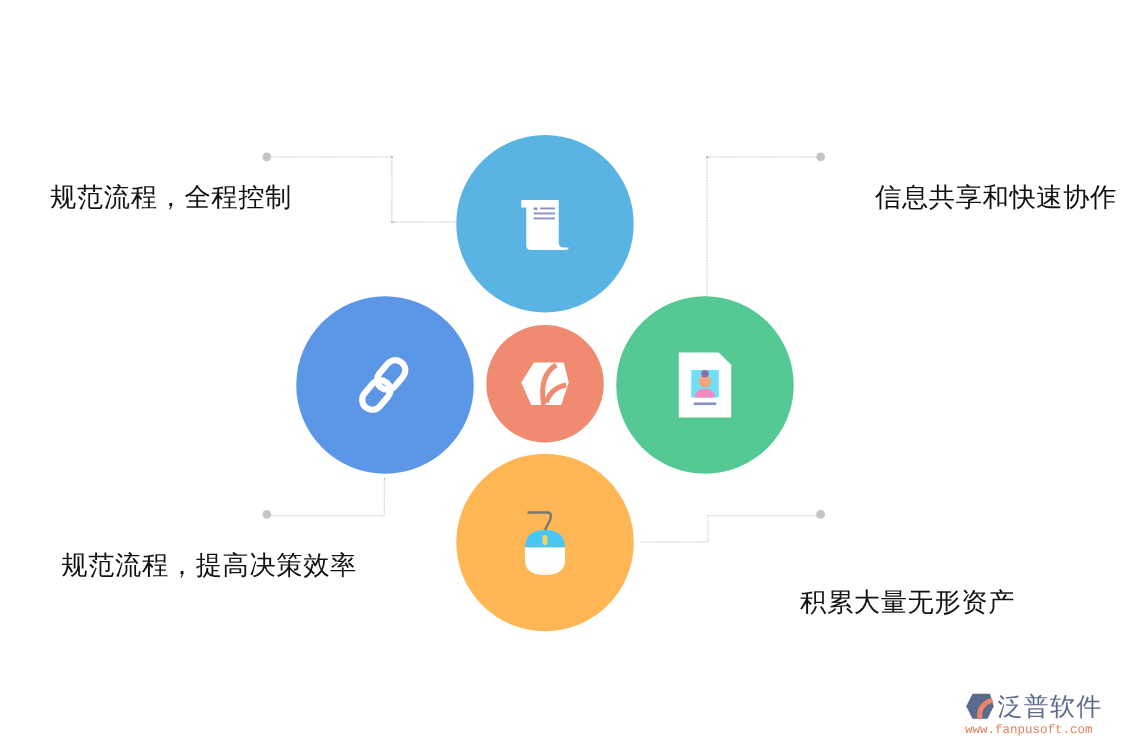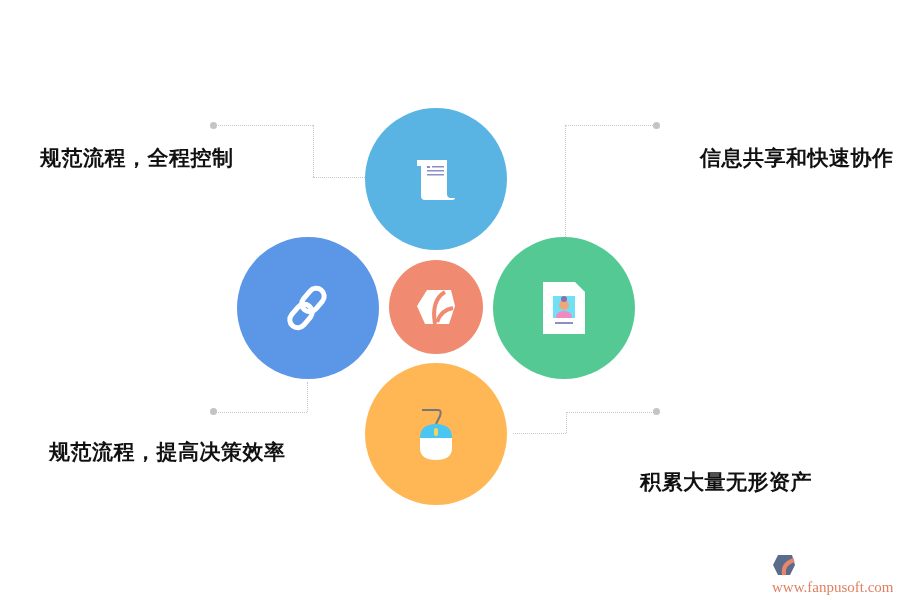--- a/index.html
+++ b/index.html
@@ -1,25 +1,25 @@
 <!DOCTYPE html>
 <html><head>
 <meta charset="utf-8">
 <style>
   html, body { margin:0; padding:0; }
   body { width:900px; height:600px; background:#ffffff; position:relative; overflow:hidden;
          font-family:"DejaVu Sans","Liberation Sans",sans-serif; }
   .circle { position:absolute; border-radius:50%; display:flex; align-items:center; justify-content:center; }
-  .label { position:absolute; font-size:21px; font-weight:bold; color:#111; white-space:nowrap; letter-spacing:0.5px; }
+  .label { position:absolute; font-size:21px; font-weight:normal; color:#111; white-space:nowrap; letter-spacing:0.5px; }
   .dot { position:absolute; width:7px; height:7px; border-radius:50%; background:#c4c4c4; }
   .hl { position:absolute; height:0; border-top:1px dotted #c8c8c8; }
   .vl { position:absolute; width:0; border-left:1px dotted #c8c8c8; }
   .logo { position:absolute; left:770px; top:552px; width:125px; height:42px; }
   .logo-name { position:absolute; left:28px; top:0; font-size:20px; color:#5b6b8c; letter-spacing:1px; }
-  .logo-url { position:absolute; left:2px; top:27px; font-size:15px; color:#e08060; font-family:Liberation Serif, serif; }
+  .logo-url { position:absolute; left:2px; top:27px; font-size:10px; color:#e08060; font-family:Liberation Mono, monospace; }
 </style>
 </head>
 <body>
 
 <div class="dot" style="left:210px;top:122px;"></div>
 <div class="hl" style="left:214px;top:125px;width:99px;"></div>
 <div class="vl" style="left:313px;top:125px;height:52px;"></div>
 <div class="hl" style="left:313px;top:177px;width:52px;"></div>
 
 <div class="dot" style="left:653px;top:122px;"></div>
@@ -85,14 +85,15 @@
 <div class="label" style="left:40px;top:144px;">规范流程，全程控制</div>
 <div class="label" style="left:662px;top:144px;margin-left:38px;">信息共享和快速协作</div>
 <div class="label" style="left:49px;top:438px;">规范流程，提高决策效率</div>
 <div class="label" style="left:640px;top:438px;margin-top:30px;">积累大量无形资产</div>
 
 <div class="logo">
   <svg width="24" height="22" viewBox="0 0 24 22" style="position:absolute;left:2px;top:2px;">
     <path d="M6 1 H20 L23 11 L18 21 H6 L1 11 Z" fill="#5b6b8c"></path>
     <path d="M12 21 Q10 10 22 6" stroke="#e8856a" stroke-width="4" fill="none"></path>
   </svg>
+  <div class="logo-name">泛普软件</div>
   <div class="logo-url">www.fanpusoft.com</div>
 </div>
 
 </body></html>

